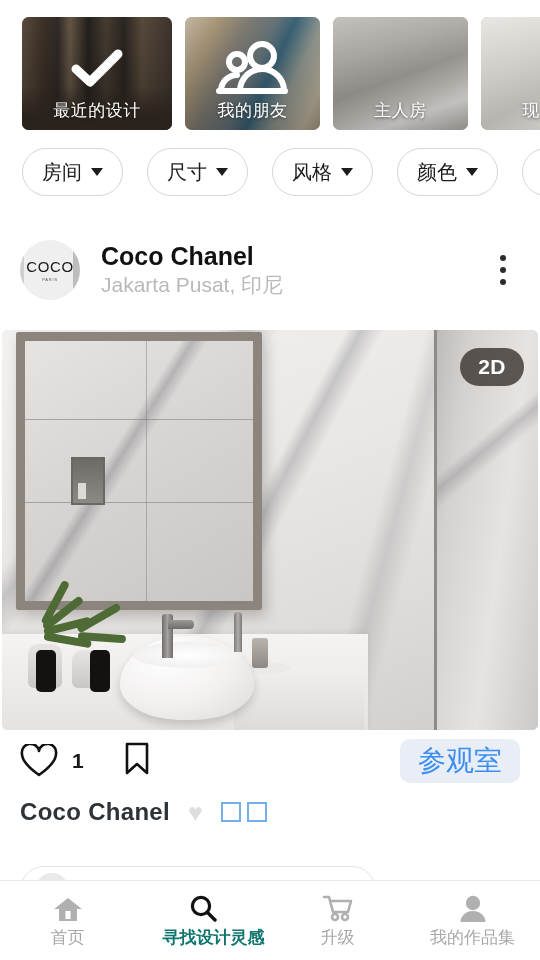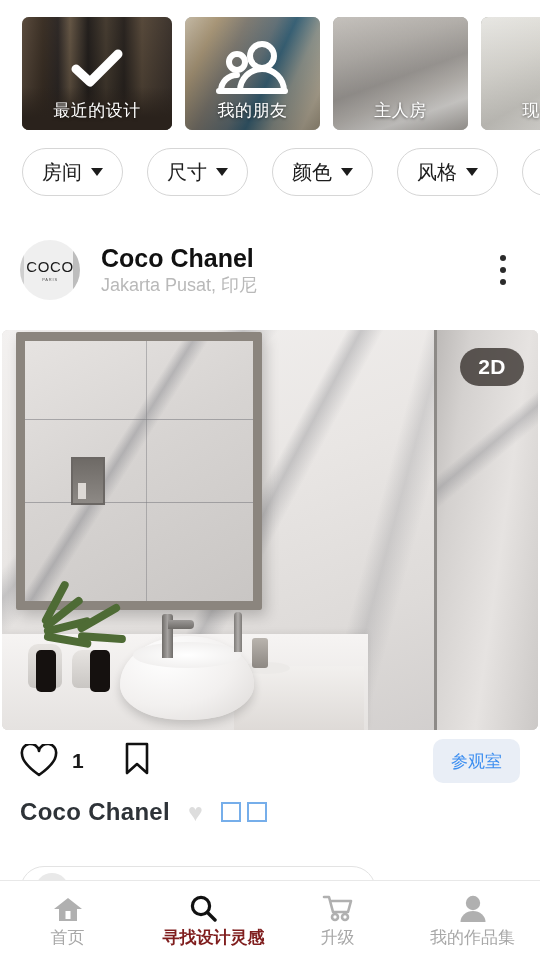--- a/index.html
+++ b/index.html
@@ -90,21 +90,21 @@
   .avatar {
     width: 60px; height: 60px; border-radius: 50%; flex: 0 0 auto;
     background: linear-gradient(90deg,#cfcfcf 0 6%,#efefef 6% 88%,#bdbdbd 88% 100%);
     display: flex; flex-direction: column; align-items: center;
     justify-content: center; overflow: hidden;
   }
   .avatar .coco { font-size: 15px; letter-spacing: .6px; color: #1a1a1a; }
   .avatar .sub { font-size: 4px; letter-spacing: .8px; color: #555; margin-top: 2px; }
   .usermeta { margin-left: 21px; flex: 1 1 auto; min-width: 0; }
   .uname { font-size: 25px; font-weight: bold; color: #111; line-height: 1.15; }
-  .uloc { font-size: 18px; color: #b9b9b9; line-height: 1.25; margin-top: 1px; }
+  .uloc { font-size: 21px; color: #b9b9b9; line-height: 1.25; margin-top: 1px; }
   .kebab { width: 34px; display: flex; flex-direction: column; align-items: center; gap: 6px; }
   .kebab i { width: 6px; height: 6px; border-radius: 50%; background: #2b2b2b; display: block; }
 
   
   .render {
     position: absolute; top: 330px; left: 2px; width: 536px; height: 400px;
     border-radius: 6px; overflow: hidden; background: #ddd9d6;
   }
   .marble {
     position: absolute; inset: 0;
@@ -182,21 +182,21 @@
 
   
   .actions {
     position: absolute; top: 730px; left: 0; width: 540px; height: 62px;
     display: flex; align-items: center; padding: 0 20px;
   }
   .likecount { font-size: 21px; font-weight: bold; color: #1a1a1a; margin-left: 14px; }
   .bookmark-wrap { margin-left: 40px; }
   .visit-btn {
     margin-left: auto; height: 44px; padding: 0 18px; border-radius: 10px;
-    background: #e9eef6; color: #3c8ef0; font-size: 17px;
+    background: #e9eef6; color: #3c8ef0; font-size: 28px;
     display: flex; align-items: center;
   }
 
   
   .caption {
     position: absolute; top: 798px; left: 20px; width: 500px;
     display: flex; align-items: center; gap: 18px;
   }
   .cap-name { font-size: 24px; font-weight: bold; color: #2e3338; letter-spacing: .3px; }
   .cap-heart { font-size: 25px; color: #dddddd; line-height: 1; }
@@ -216,21 +216,21 @@
   .bottomnav {
     position: absolute; left: 0; bottom: 0; width: 540px; height: 80px;
     background: #fff; border-top: 1px solid #e8e8e8;
     display: flex; align-items: center;
   }
   .navitem {
     flex: 1 1 0; height: 100%; display: flex; flex-direction: column;
     align-items: center; justify-content: center; gap: 4px;
   }
   .navlabel { font-size: 17px; color: #a8a8a8; white-space: nowrap; }
-  .navitem.active .navlabel { color: #7f1d1d; font-weight: bold; margin-left: 22px; }
+  .navitem.active .navlabel { color: #0f766e; font-weight: bold; margin-left: 22px; }
   .navicon { height: 30px; display: flex; align-items: flex-end; justify-content: center; }
 </style>
 </head>
 <body>
 
 <div id="app">
 
   <div class="stories">
 
     <div class="story wide">
@@ -267,25 +267,25 @@
   <div class="filters">
     <div class="chip">
       <span>房间</span>
       <span class="caret"></span>
     </div>
     <div class="chip">
       <span>尺寸</span>
       <span class="caret"></span>
     </div>
     <div class="chip">
+      <span>风格</span>
+      <span class="caret"></span>
+    </div>
+    <div class="chip">
       <span>颜色</span>
-      <span class="caret"></span>
-    </div>
-    <div class="chip">
-      <span>风格</span>
       <span class="caret"></span>
     </div>
     <div class="chip icon-chip">
       <svg width="30" height="24" viewBox="0 0 30 24">
         <line x1="2" y1="8" x2="28" y2="8" stroke="#111" stroke-width="2.6" stroke-linecap="round"></line>
         <line x1="2" y1="16" x2="28" y2="16" stroke="#111" stroke-width="2.6" stroke-linecap="round"></line>
         <circle cx="10" cy="8" r="3.6" fill="#fff" stroke="#111" stroke-width="2.6"></circle>
         <circle cx="20" cy="16" r="3.6" fill="#fff" stroke="#111" stroke-width="2.6"></circle>
       </svg>
     </div>

